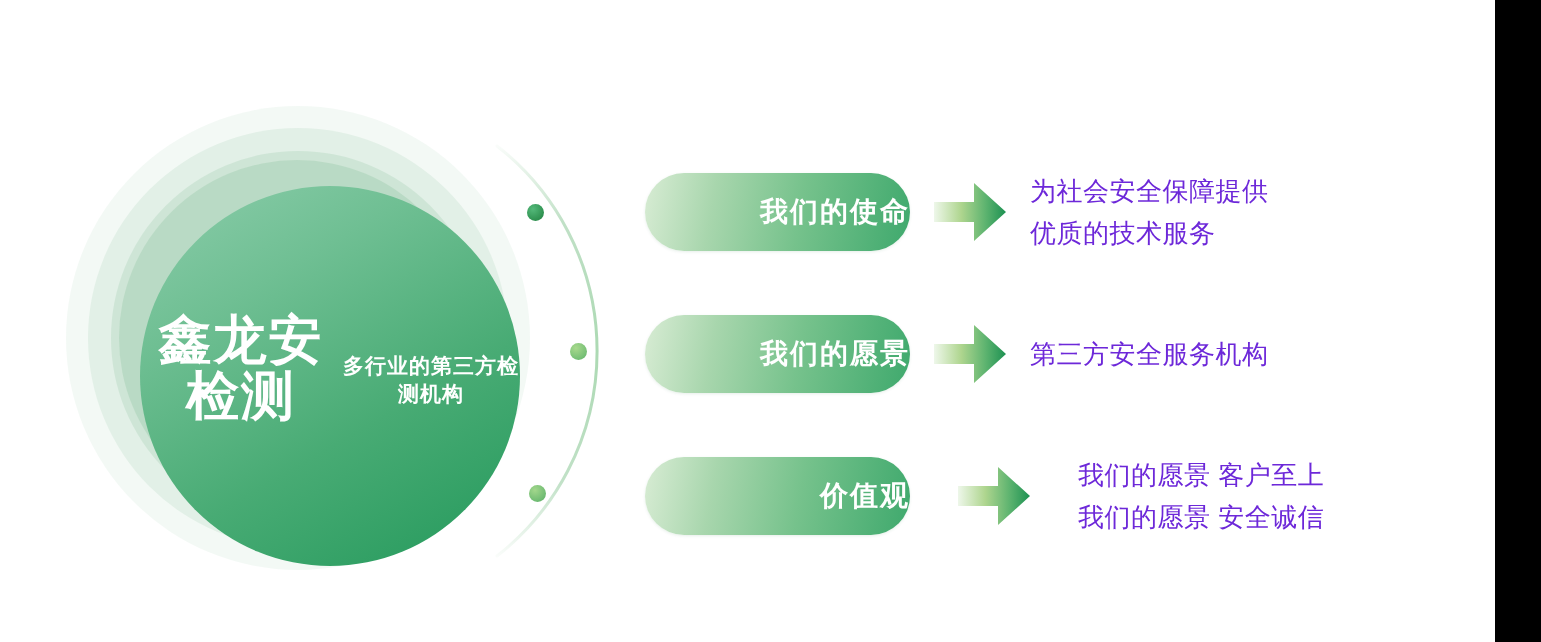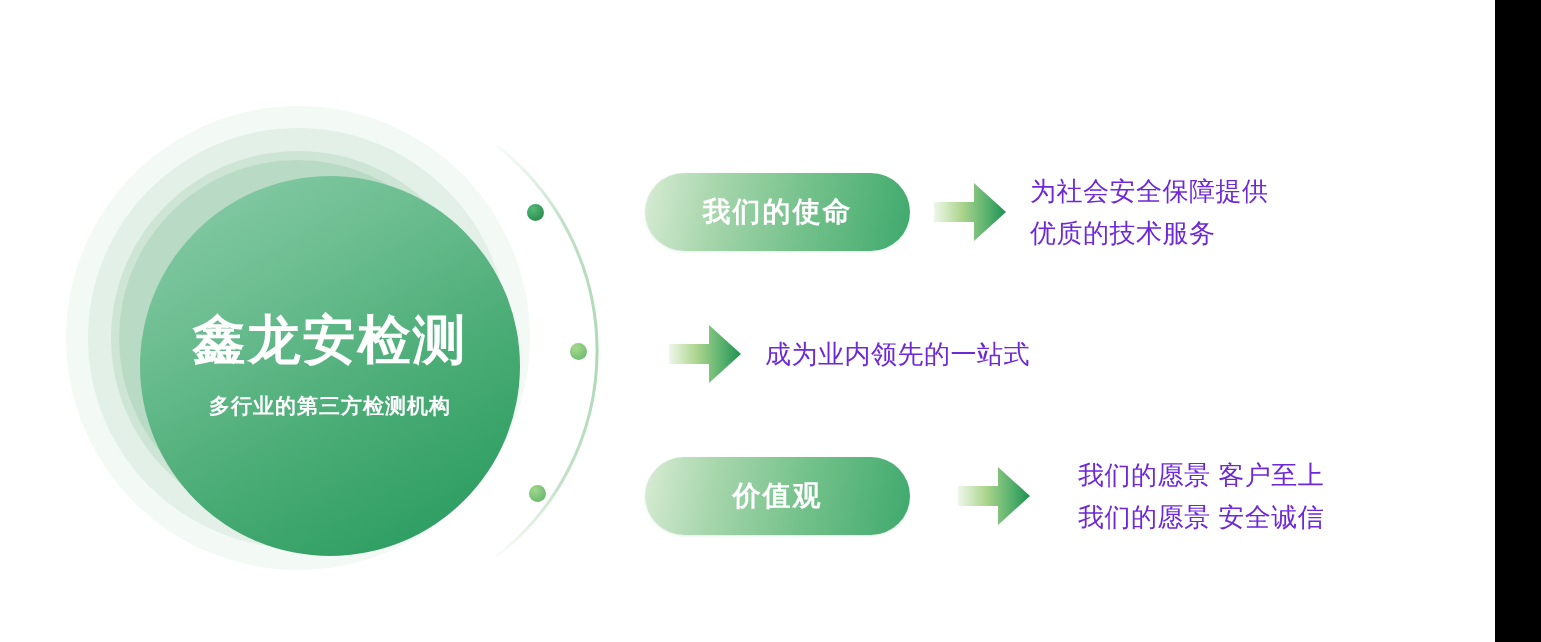--- a/index.html
+++ b/index.html
@@ -60,31 +60,31 @@
   }
   #halo-1 {
     left: 119px; top: 160px;
     width: 356px; height: 356px;
     background: rgba(112, 181, 136, 0.22);
   }
 
   #core-circle {
     position: absolute;
     left: 140px;
-    top: 176px;
+    top: 186px;
     width: 380px;
     height: 380px;
     border-radius: 50%;
     background: linear-gradient(150deg,
         #8ccdab 0%,
         #6fbf93 28%,
         #48ab74 62%,
         #23995b 100%);
     display: flex;
-    flex-direction: column;
+    flex-direction: row;
     align-items: center;
     justify-content: center;
   }
 
   #brand-title {
     color: #ffffff;
     font-size: 53px;
     font-weight: bold;
     letter-spacing: 2px;
     line-height: 1.05;
@@ -155,21 +155,21 @@
     width: 265px;
     height: 78px;
     border-radius: 39px;
     background: linear-gradient(100deg,
         #d8ecd4 0%,
         #a8d6ad 26%,
         #76c28c 58%,
         #3fa96d 100%);
     display: flex;
     align-items: center;
-    justify-content: center;
+    justify-content: flex-end;
     flex-shrink: 0;
     box-shadow: 0 1px 3px rgba(60, 120, 80, 0.12);
   }
   .pill-label {
     color: #ffffff;
     font-size: 28px;
     font-weight: bold;
     letter-spacing: 2px;
     white-space: nowrap;
   }
@@ -251,35 +251,38 @@
           <path d="M 0,20 L 40,20 L 40,1 L 72,30 L 40,59 L 40,40 L 0,40 Z" fill="url(#arrowGrad0)"></path>
         </svg>
       </div>
       <div class="desc">
         <span class="desc-line">为社会安全保障提供</span>
         <span class="desc-line">优质的技术服务</span>
       </div>
     </div>
 
     <div class="row" id="row-1">
+      <div class="pill">
+        <span class="pill-label">我们的愿景</span>
+      </div>
       <div class="arrow-wrap">
         <svg class="arrow-svg" viewBox="0 0 72 60">
           <defs>
             <linearGradient id="arrowGrad1" x1="0" y1="0" x2="1" y2="0">
               <stop offset="0%" stop-color="#eef7ea"></stop>
               <stop offset="38%" stop-color="#aed58e"></stop>
               <stop offset="72%" stop-color="#5cb36f"></stop>
               <stop offset="100%" stop-color="#1d9152"></stop>
             </linearGradient>
           </defs>
           <path d="M 0,20 L 40,20 L 40,1 L 72,30 L 40,59 L 40,40 L 0,40 Z" fill="url(#arrowGrad1)"></path>
         </svg>
       </div>
       <div class="desc">
-        <span class="desc-line">成为业内领先的一站式</span>
+        <span class="desc-line">第三方安全服务机构</span>
       </div>
     </div>
 
     <div class="row" id="row-2">
       <div class="pill">
         <span class="pill-label">价值观</span>
       </div>
       <div class="arrow-wrap">
         <svg class="arrow-svg" viewBox="0 0 72 60">
           <defs>

